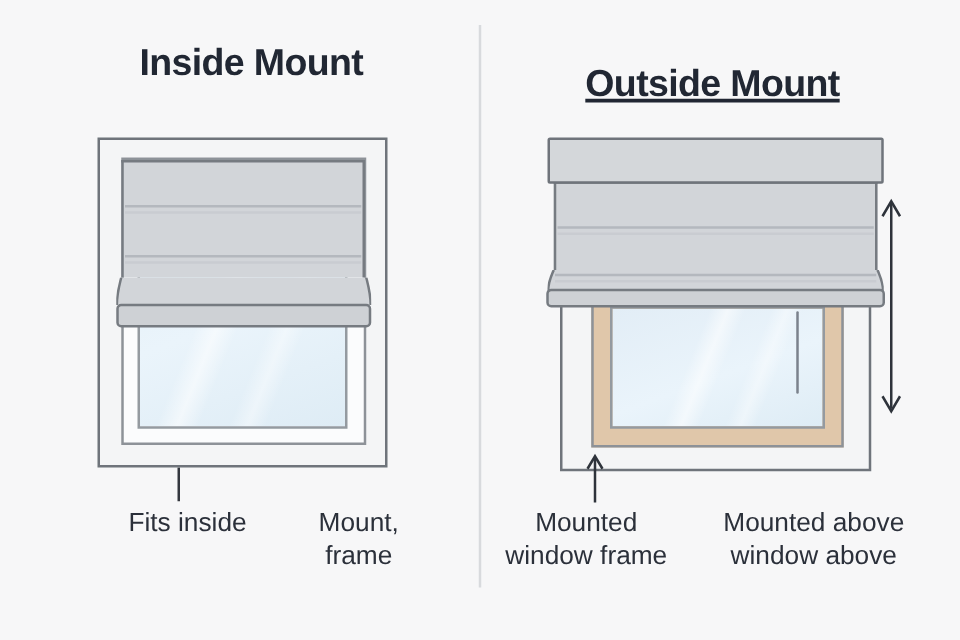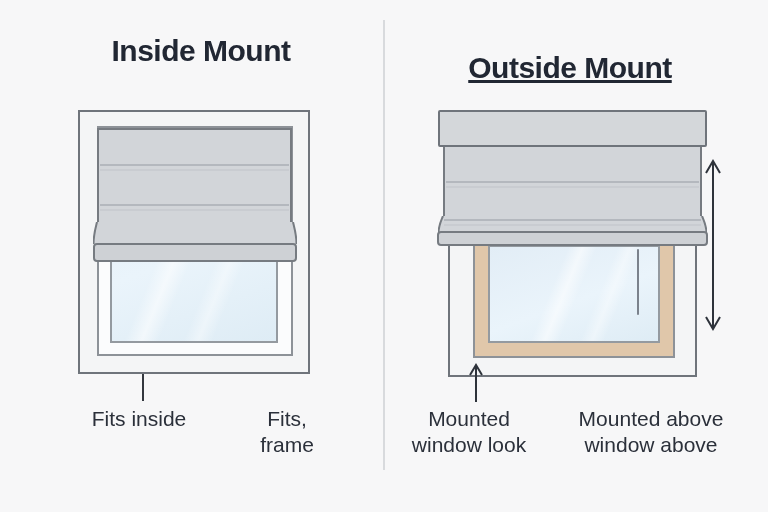--- a/index.html
+++ b/index.html
@@ -9,21 +9,21 @@
 
   .divider{left:383px;top:20px;width:2px;height:450px;background:#d8dadd;}
 
   .title{margin:0;font-size:30px;font-weight:700;letter-spacing:-.5px;color:#212733;
          text-align:center;line-height:40px;}
   #title-inside{left:9px;top:31px;width:384px;}
   #title-outside{left:378px;top:48px;width:384px;text-decoration:underline;}
 
   .caption{font-size:21px;line-height:26px;color:#2b303a;text-align:center;}
   .caption div{white-space:nowrap;}
-  #cap-fits{left:39px;top:406px;width:200px;}
+  #cap-fits{left:50px;top:406px;width:200px;}
   #cap-clean{left:187px;top:406px;width:200px;}
   #cap-extends{left:369px;top:406px;width:200px;}
   #cap-mounted{left:551px;top:406px;width:200px;}
 
   
   .casing{background:#f4f5f6;border:2px solid #6f747b;}
   #in-casing{left:78px;top:110px;width:232px;height:264px;}
   #in-frame{left:97px;top:126px;width:196px;height:230px;background:#fbfcfd;border:2px solid #8d9298;}
   .glass{background:
       linear-gradient(112deg, rgba(255,255,255,0) 38%, rgba(255,255,255,.55) 45%, rgba(255,255,255,0) 52%),
@@ -87,21 +87,21 @@
     <div class="abs shade-bar z4" id="in-bar"></div>
     <div class="abs fold z6" id="in-fold1"></div>
     <div class="abs fold z6" id="in-fold2"></div>
 
     <div class="abs leader" id="in-leader"></div>
 
     <div class="abs caption" id="cap-fits">
       <div>Fits inside</div>
     </div>
     <div class="abs caption" id="cap-clean">
-      <div>Fits,</div>
+      <div>Mount,</div>
       <div>frame</div>
     </div>
   </section>
 
   <section>
     <h1 class="abs title" id="title-outside">Outside Mount</h1>
 
     <div class="abs casing z1" id="out-casing"></div>
     <div class="abs z2" id="out-trim"></div>
     <div class="abs glass z3" id="out-glass"></div>
@@ -122,21 +122,21 @@
       <polyline points="5,15 12,3 19,15" fill="none" stroke="#2e333b" stroke-width="2"></polyline>
       <polyline points="5,159 12,171 19,159" fill="none" stroke="#2e333b" stroke-width="2"></polyline>
     </svg>
     <svg class="abs arrow-svg z6" id="arrow-extends" width="20" height="42" viewBox="0 0 20 42">
       <line x1="10" y1="4" x2="10" y2="40" stroke="#2e333b" stroke-width="2"></line>
       <polyline points="4,13 10,3 16,13" fill="none" stroke="#2e333b" stroke-width="2"></polyline>
     </svg>
 
     <div class="abs caption" id="cap-extends">
       <div>Mounted</div>
-      <div>window look</div>
+      <div>window frame</div>
     </div>
     <div class="abs caption" id="cap-mounted">
       <div>Mounted above</div>
       <div>window above</div>
     </div>
   </section>
 
 </div>
 
 </body></html>

